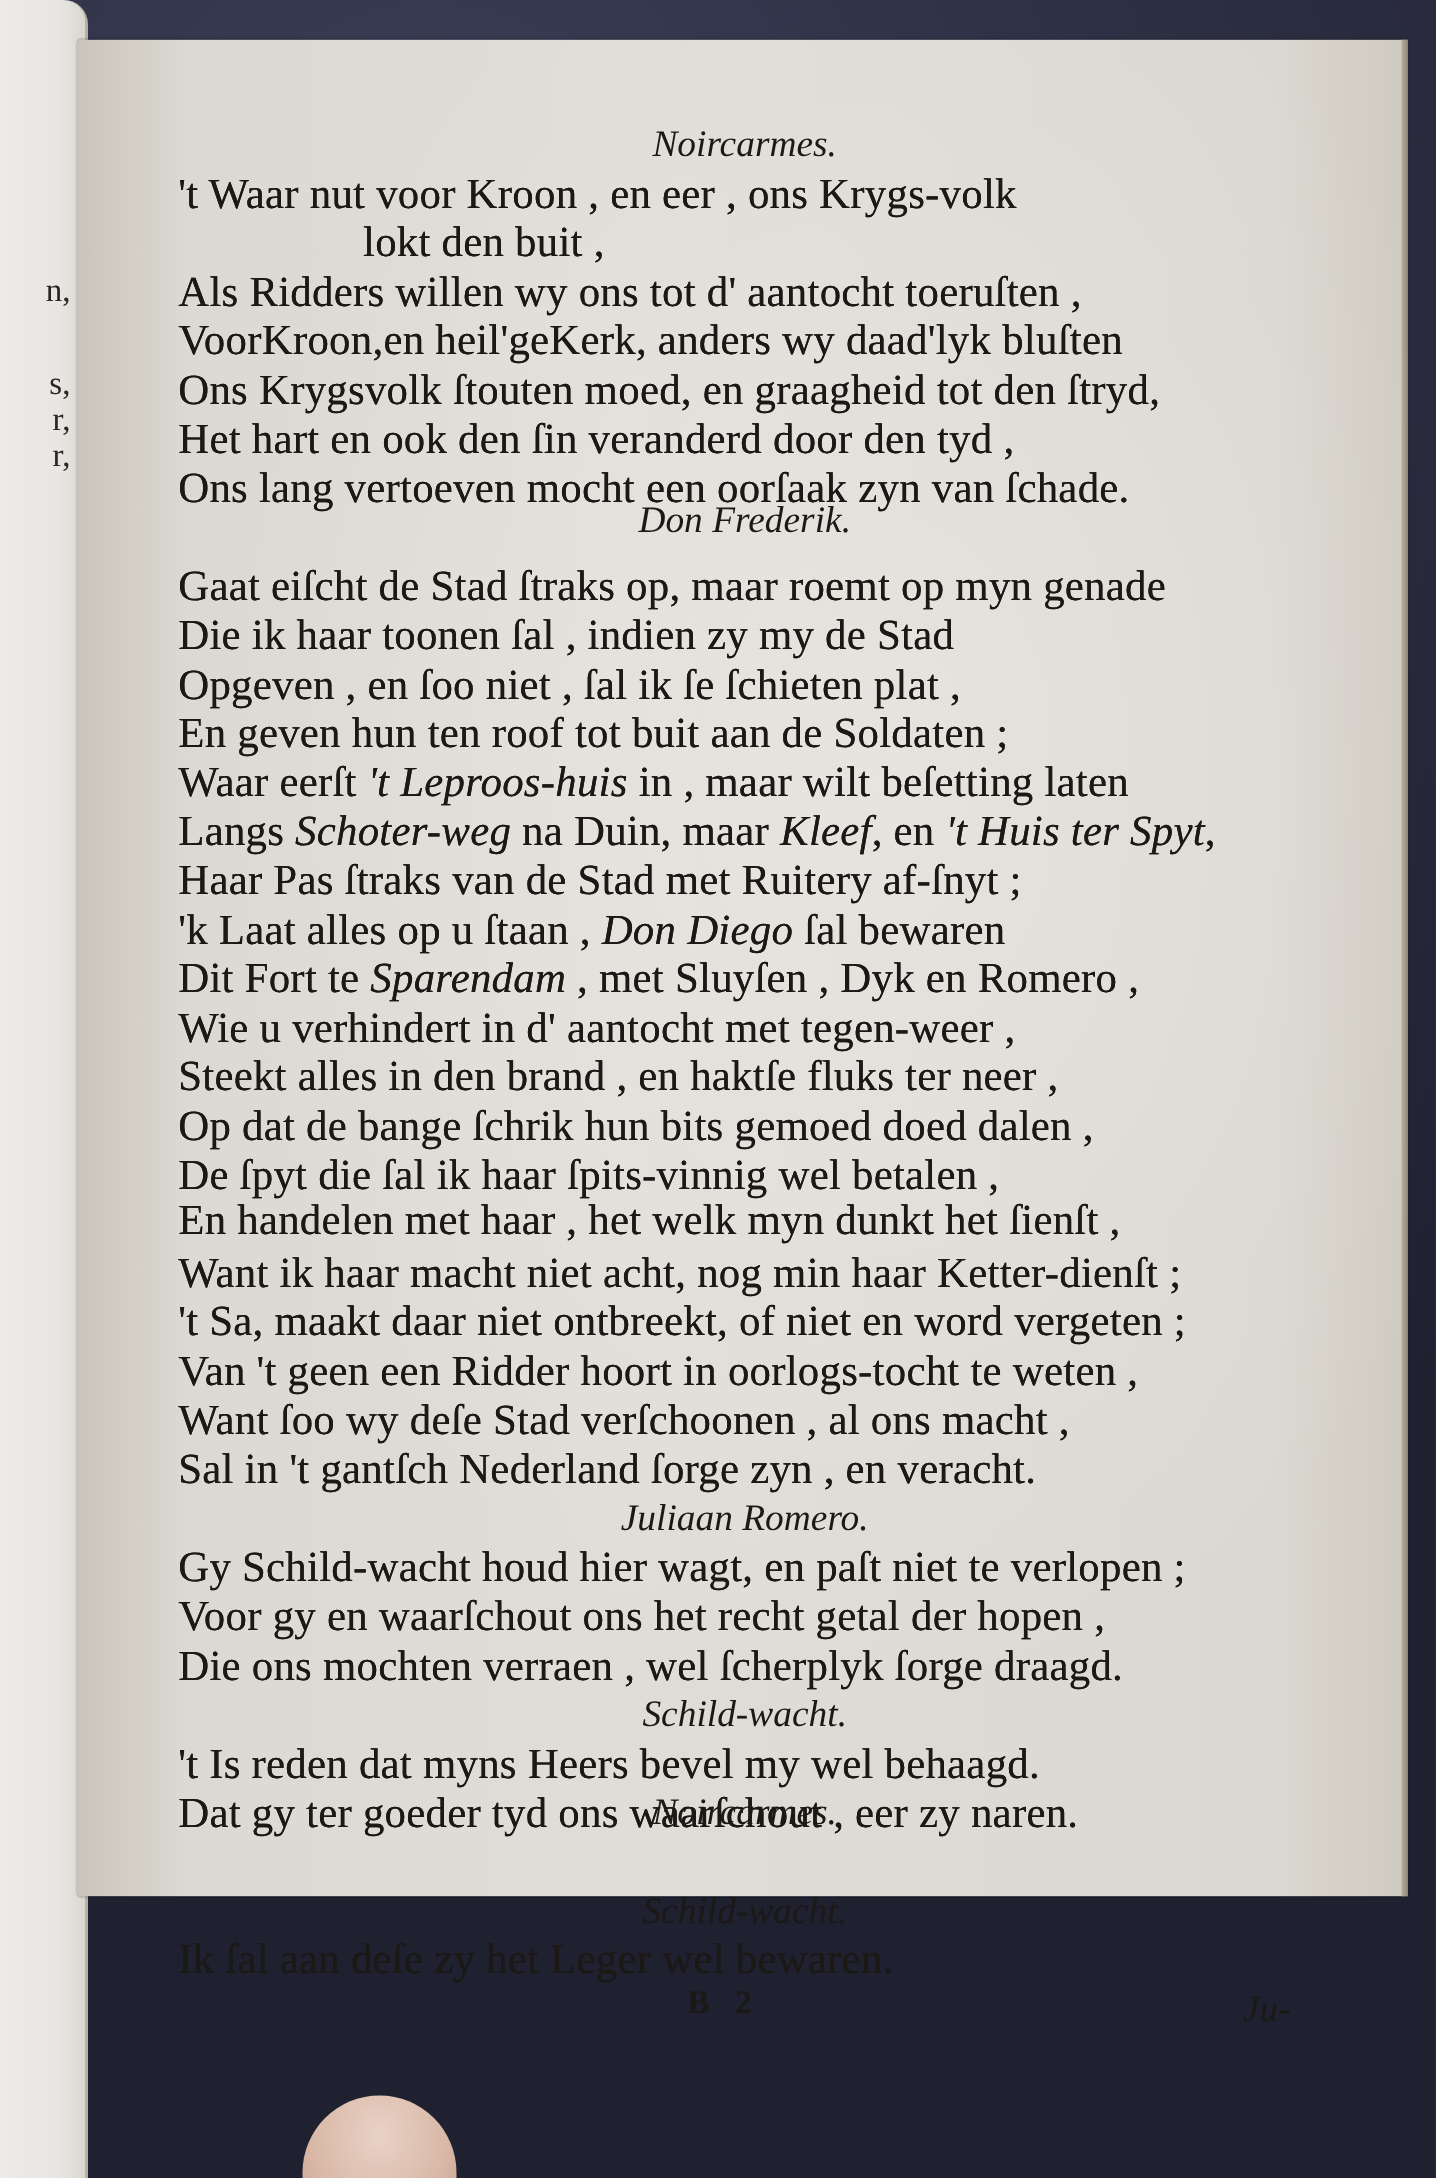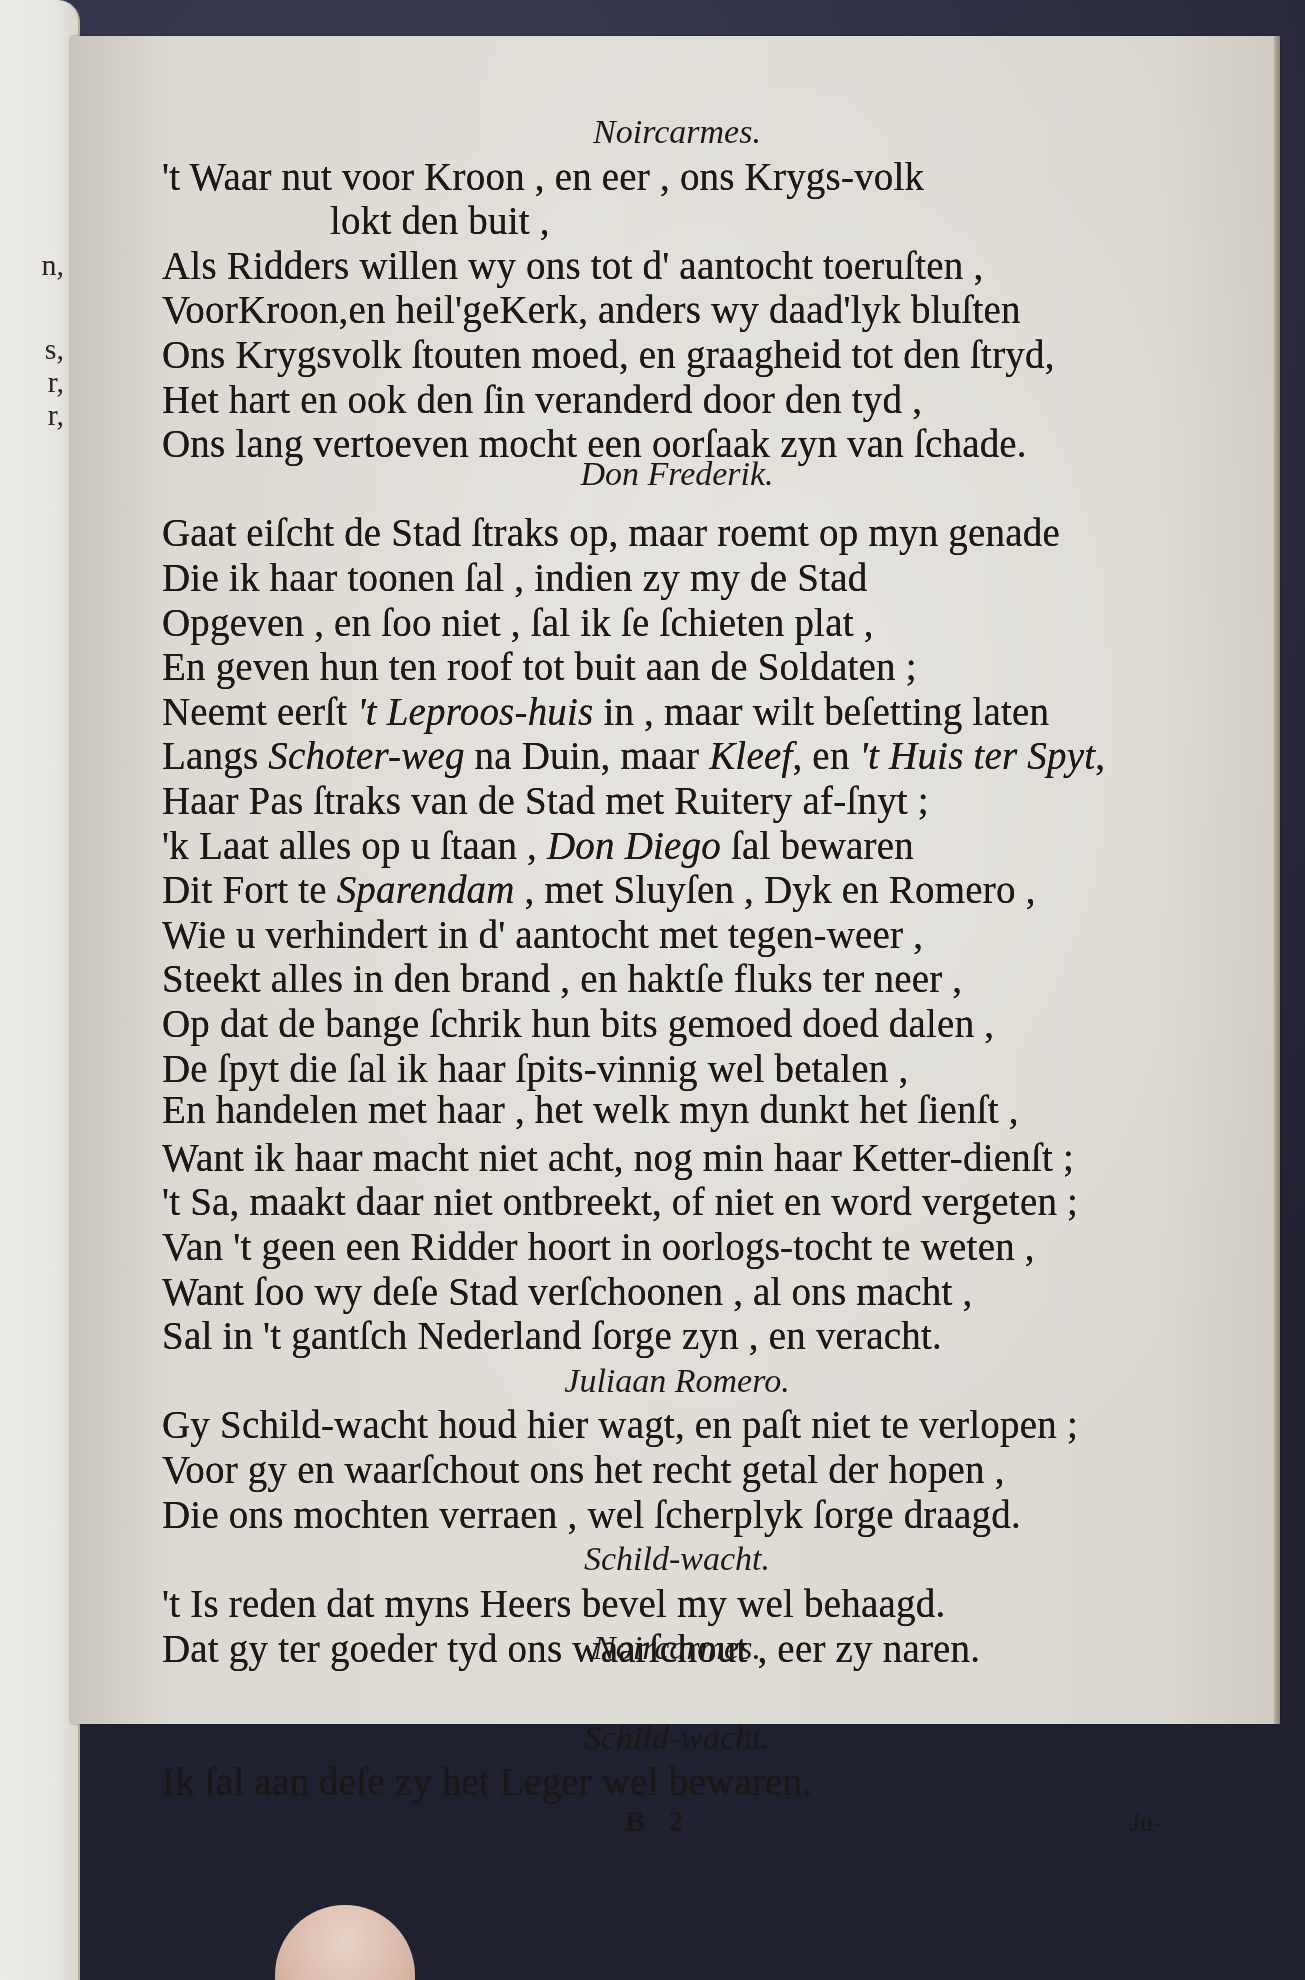--- a/index.html
+++ b/index.html
@@ -53,21 +53,21 @@
       font-family: "Liberation Serif", "DejaVu Serif", serif;
       font-style: italic; font-size: 34px; line-height: 44px;
       color: #1c1816;
     }
     .sig {
       position: absolute; font-family: "Liberation Serif", serif;
       font-size: 30px; color: #1c1816; letter-spacing: 8px; font-weight: bold;
     }
     .catch {
       position: absolute; font-family: "Liberation Serif", serif;
-      font-size: 26px; color: #1c1816; 
+      font-size: 34px; color: #1c1816; font-style: italic;
     }
     .thumb {
       position: absolute; left: 275px; top: 1905px; width: 140px; height: 120px;
       border-radius: 70px 70px 0 0;
       background: radial-gradient(ellipse at 50% 30%, #e9d2c6 0%, #d9b9a8 60%, #c79f8d 100%);
     }
   </style>
 </head>
 <body>
 
@@ -89,21 +89,21 @@
       <div class="line" style="top: 133.8px;">Als Ridders willen wy ons tot d' aantocht toeruſten ,</div>
       <div class="line" style="top: 178.4px;">VoorKroon,en heil'geKerk, anders wy daad'lyk bluſten</div>
       <div class="line" style="top: 223px;">Ons Krygsvolk ſtouten moed, en graagheid tot den ſtryd,</div>
       <div class="line" style="top: 267.6px;">Het hart en ook den ſin veranderd door den tyd ,</div>
       <div class="line" style="top: 312.2px;">Ons lang vertoeven mocht een oorſaak zyn van ſchade.</div>
       <div class="speaker" style="top: 342px;">Don Frederik.</div>
       <div class="line" style="top: 401.4px;">Gaat eiſcht de Stad ſtraks op, maar roemt op myn genade</div>
       <div class="line" style="top: 446px;">Die ik haar toonen ſal ,  indien zy my de Stad</div>
       <div class="line" style="top: 490.6px;">Opgeven ,  en ſoo niet ,  ſal ik ſe ſchieten plat ,</div>
       <div class="line" style="top: 535.2px;">En geven hun ten roof tot buit aan de Soldaten ;</div>
-      <div class="line" style="top: 579.8px;"><span>Neemt eerſt </span><i>'t Leproos-huis</i><span> in ,  maar wilt beſetting laten</span></div>
+      <div class="line" style="top: 579.8px;"><span>Waar eerſt </span><i>'t Leproos-huis</i><span> in ,  maar wilt beſetting laten</span></div>
       <div class="line" style="top: 624.4px;"><span>Langs </span><i>Schoter-weg</i><span> na Duin, maar </span><i>Kleef</i><span>, en </span><i>'t Huis ter Spyt</i><span>,</span></div>
       <div class="line" style="top: 669px;">Haar Pas ſtraks van de Stad met Ruitery af-ſnyt ;</div>
       <div class="line" style="top: 713.6px;"><span>'k Laat alles op u ſtaan ,  </span><i>Don Diego</i><span> ſal bewaren</span></div>
       <div class="line" style="top: 758.2px;"><span>Dit Fort te </span><i>Sparendam</i><span> ,  met Sluyſen ,  Dyk en Romero ,</span></div>
       <div class="line" style="top: 802.8px;">Wie u verhindert in d' aantocht met tegen-weer ,</div>
       <div class="line" style="top: 847.4px;">Steekt alles in den brand ,  en haktſe fluks ter neer ,</div>
       <div class="line" style="top: 892px;">Op dat de bange ſchrik hun bits gemoed doed dalen ,</div>
       <div class="line" style="top: 936.6px;">De ſpyt die ſal ik haar ſpits-vinnig wel betalen ,</div>
       <div class="line" style="top: 978px; text-align: right;">En handelen met haar ,  het welk myn dunkt het ſienſt ,</div>
       <div class="line" style="top: 1025.8px;">Want ik haar macht niet acht, nog min haar Ketter-dienſt ;</div>

